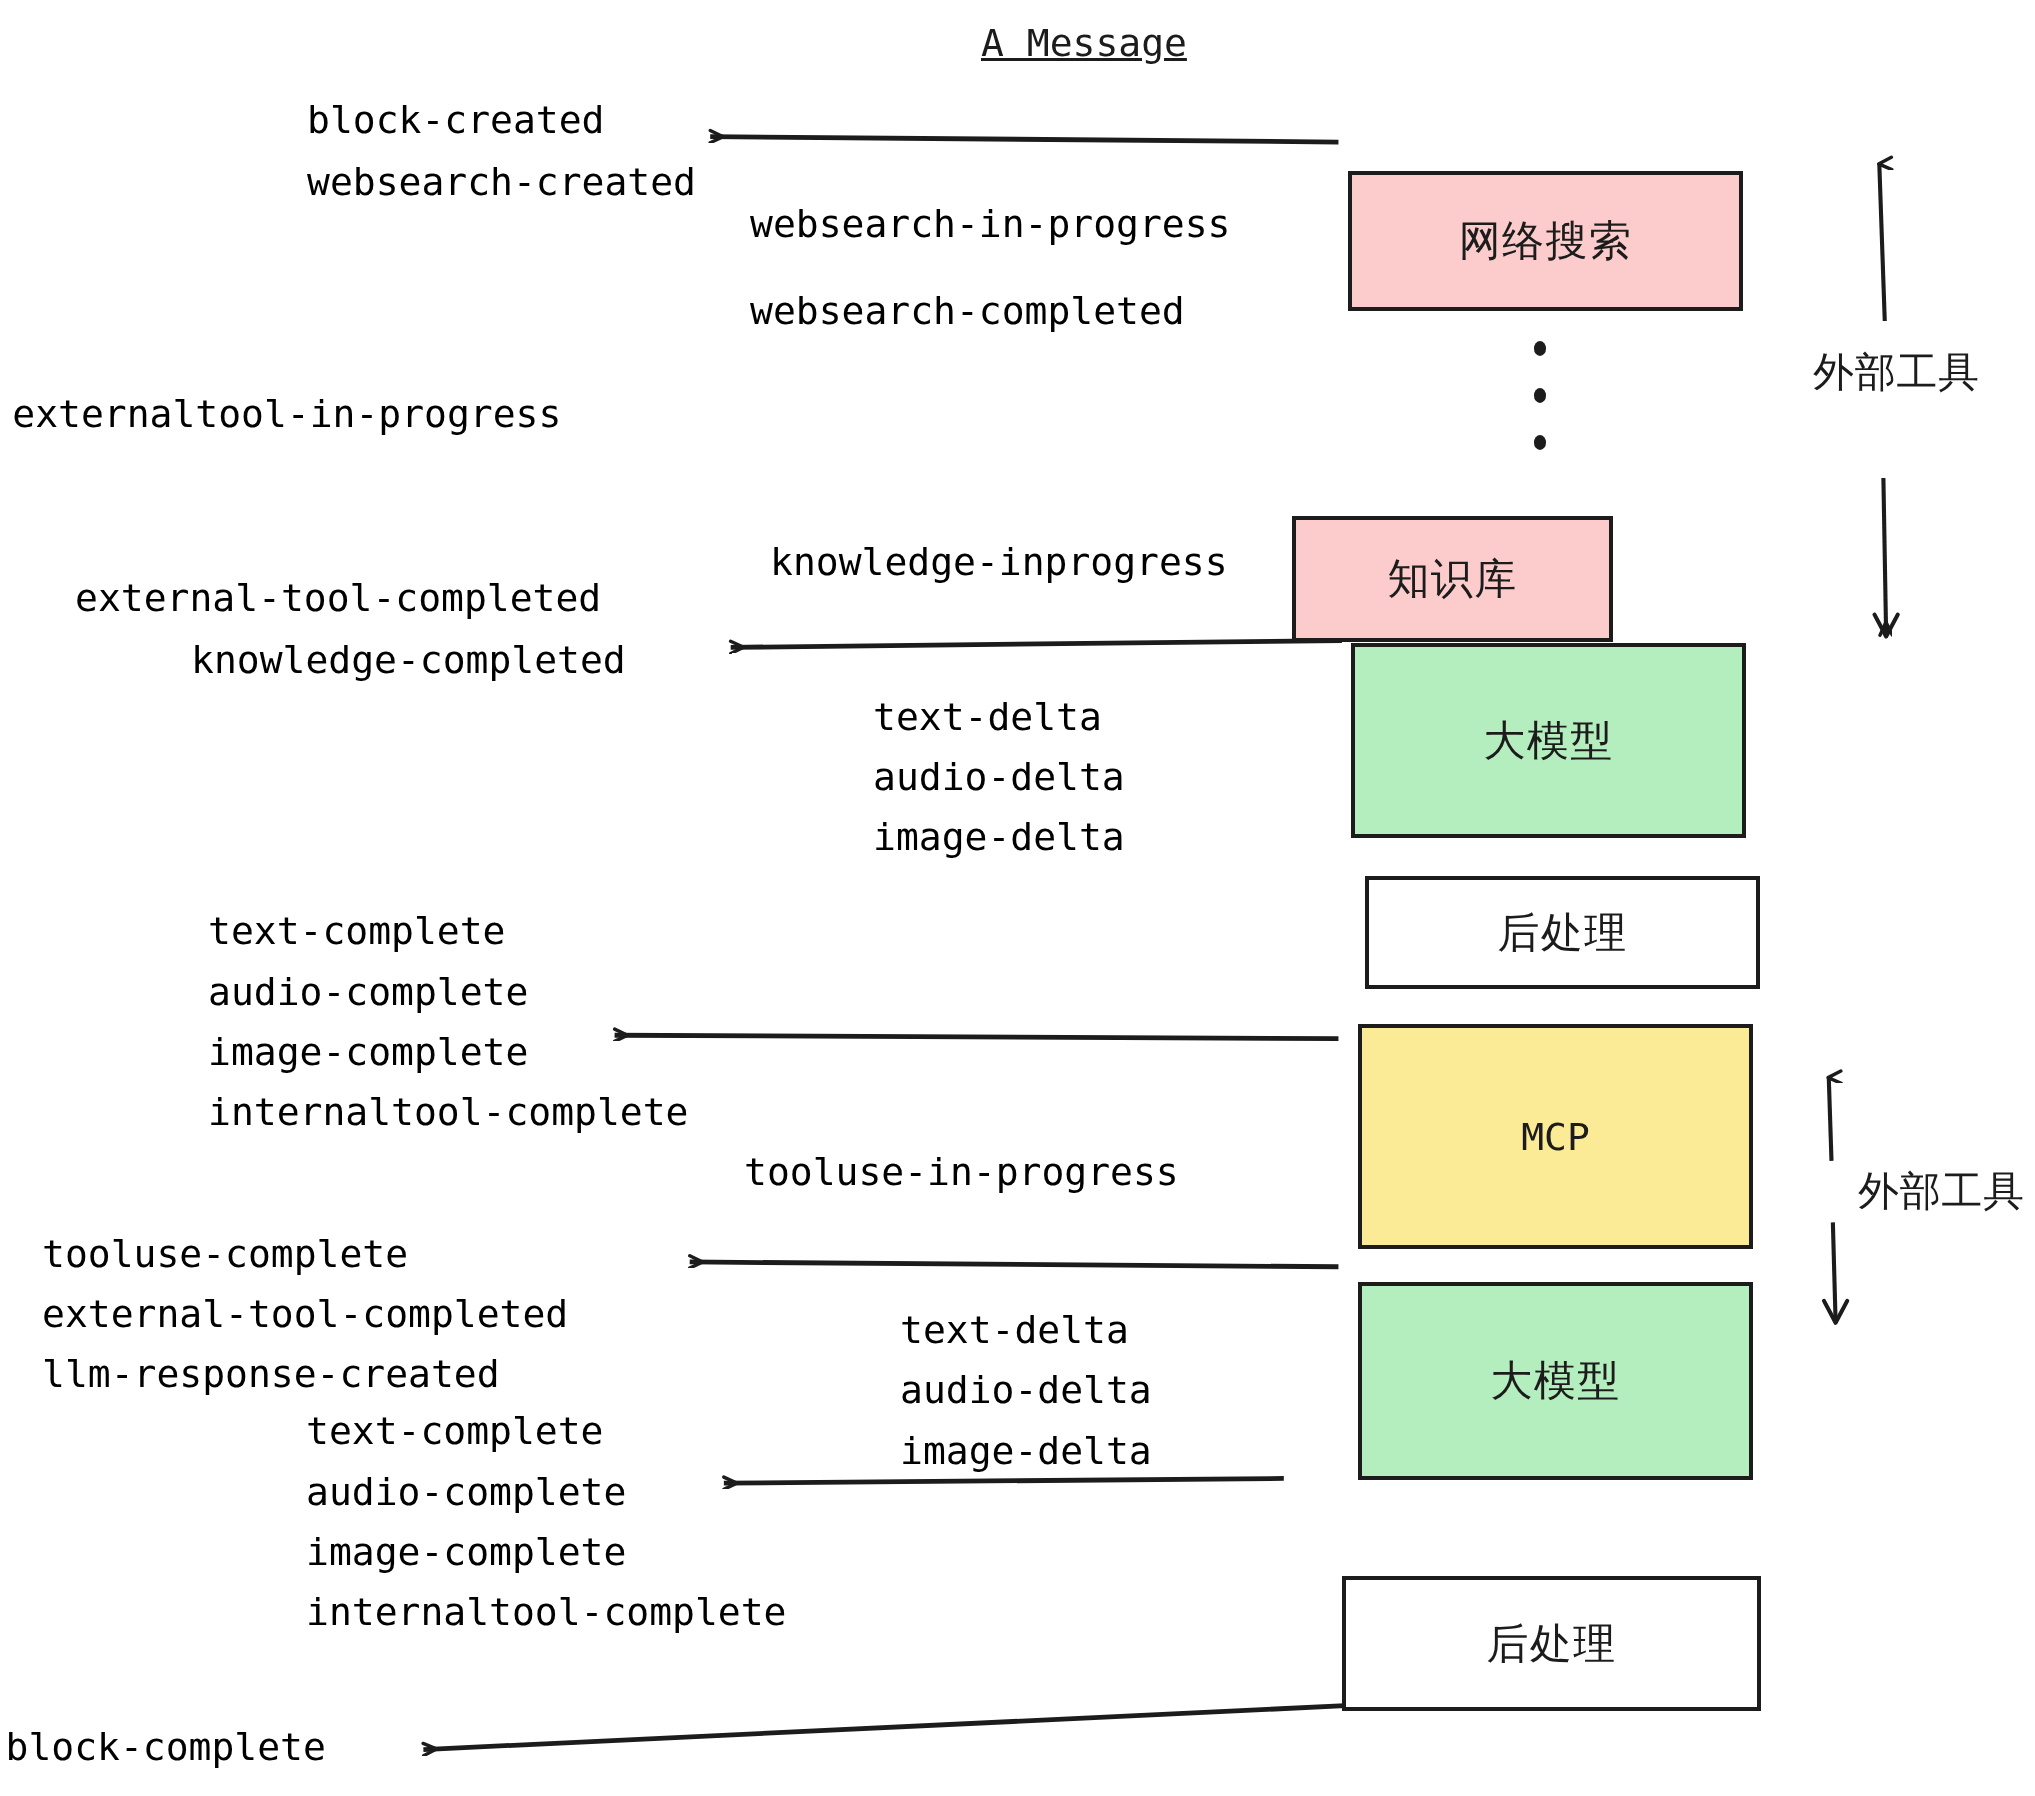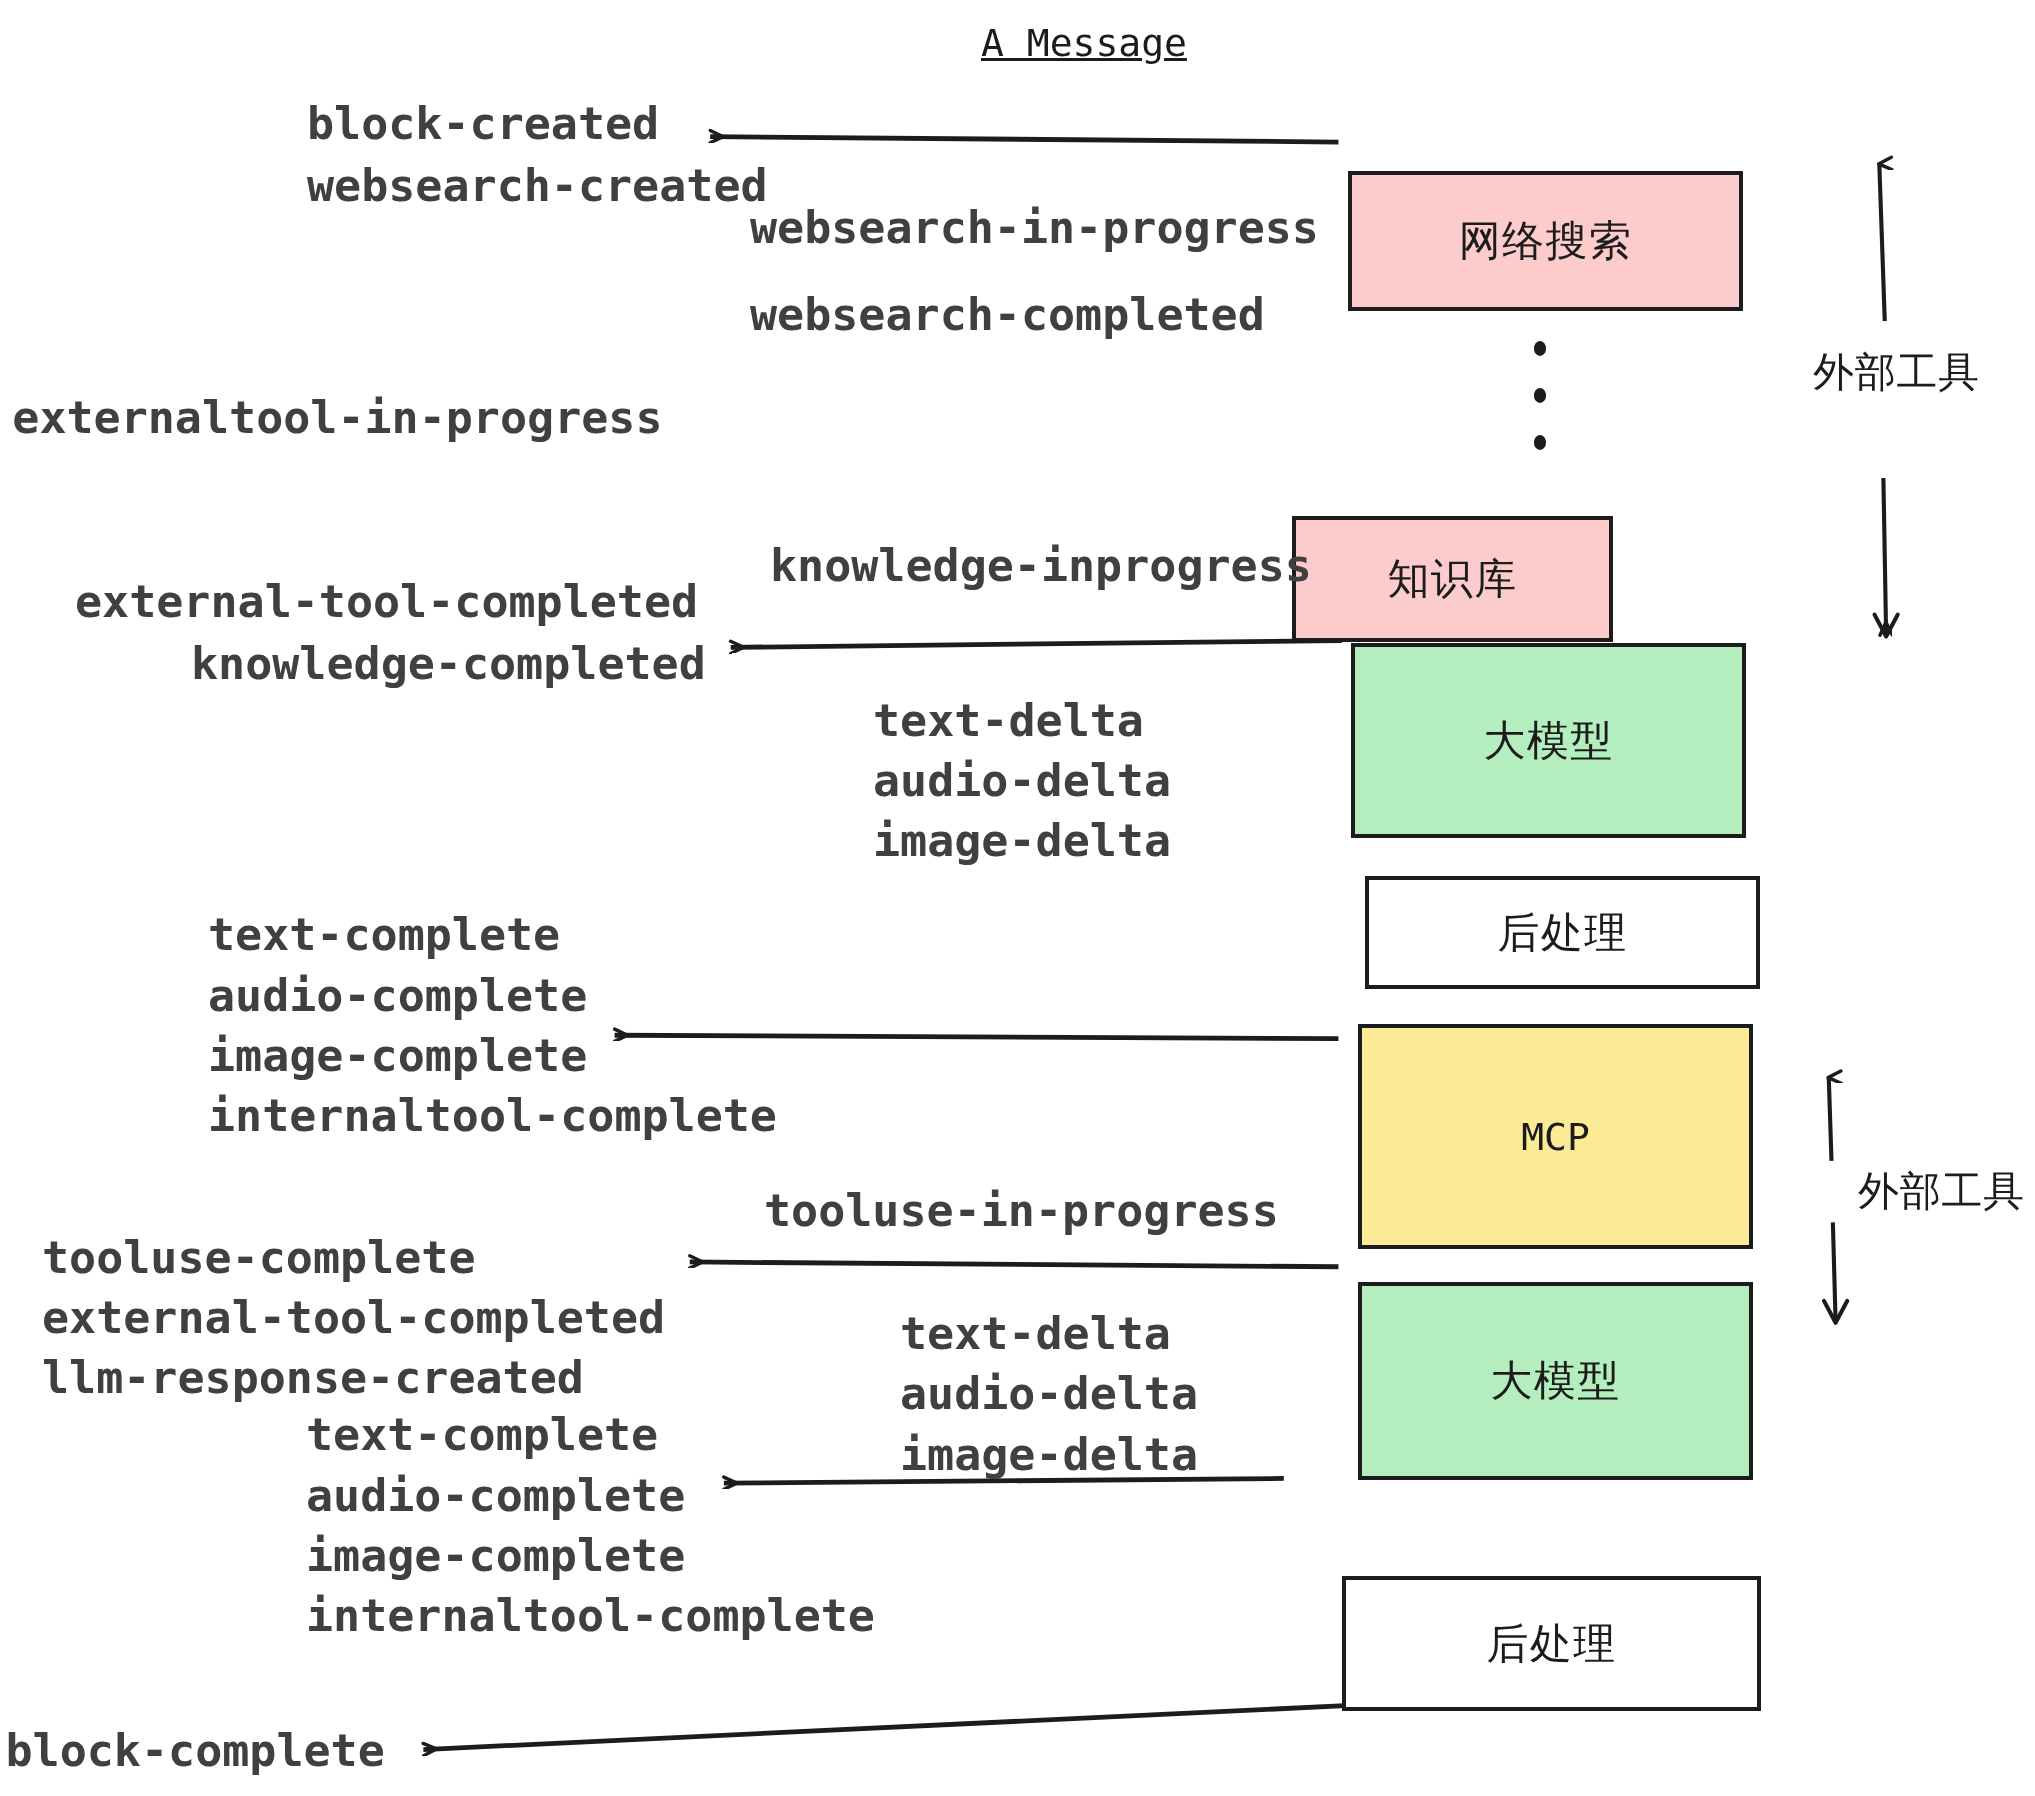--- a/index.html
+++ b/index.html
@@ -7,25 +7,24 @@
     position:relative;
     width:2035px;height:1796px;
     background:#ffffff;
     font-family:"DejaVu Sans Mono","Liberation Mono",monospace;
     overflow:hidden;
   }
   .evt{
     position:absolute;
     white-space:nowrap;
     font-family:"DejaVu Sans Mono","Liberation Mono",monospace;
-    font-size:45px;
+    font-size:38px;
     line-height:1;
-    color:#404040;
+    color:#000000;
     letter-spacing:0px;
-    font-weight:bold;
   }
   .title{
     position:absolute;
     white-space:nowrap;
     font-family:"DejaVu Sans Mono","Liberation Mono",monospace;
     font-size:38px;
     color:#1c1c1c;
   }
   .nodebox{
     position:absolute;
@@ -169,21 +168,21 @@
   <div class="evt" style="left:873px;top:818px;">image-delta</div>
 
   <div class="evt" style="left:208px;top:912px;">text-complete</div>
 
   <div class="evt" style="left:208px;top:973px;">audio-complete</div>
 
   <div class="evt" style="left:208px;top:1033px;">image-complete</div>
 
   <div class="evt" style="left:208px;top:1093px;">internaltool-complete</div>
 
-  <div class="evt" style="left:764px;top:1153px;margin-top:35px;">tooluse-in-progress</div>
+  <div class="evt" style="left:744px;top:1153px;">tooluse-in-progress</div>
 
   <div class="evt" style="left:42px;top:1235px;">tooluse-complete</div>
 
   <div class="evt" style="left:42px;top:1295px;">external-tool-completed</div>
 
   <div class="evt" style="left:42px;top:1355px;">llm-response-created</div>
 
   <div class="evt" style="left:306px;top:1412px;">text-complete</div>
 
   <div class="evt" style="left:306px;top:1473px;">audio-complete</div>

